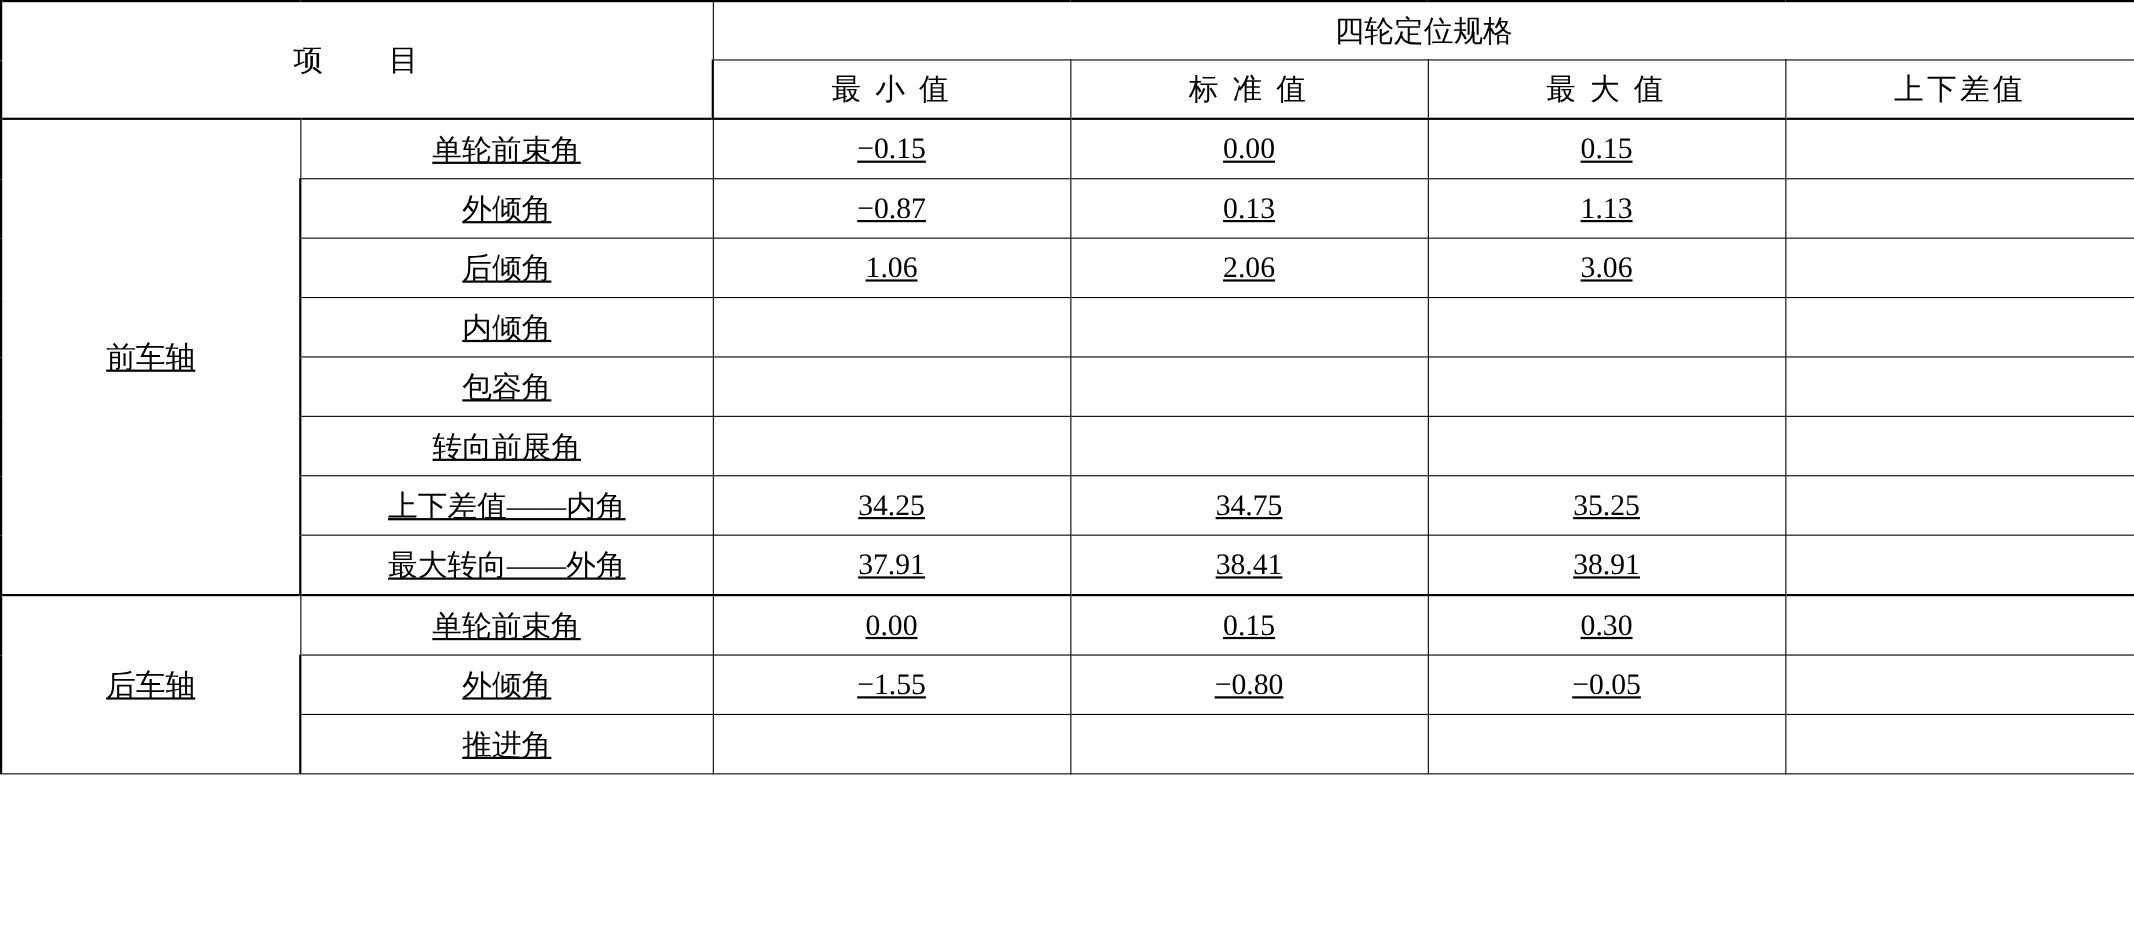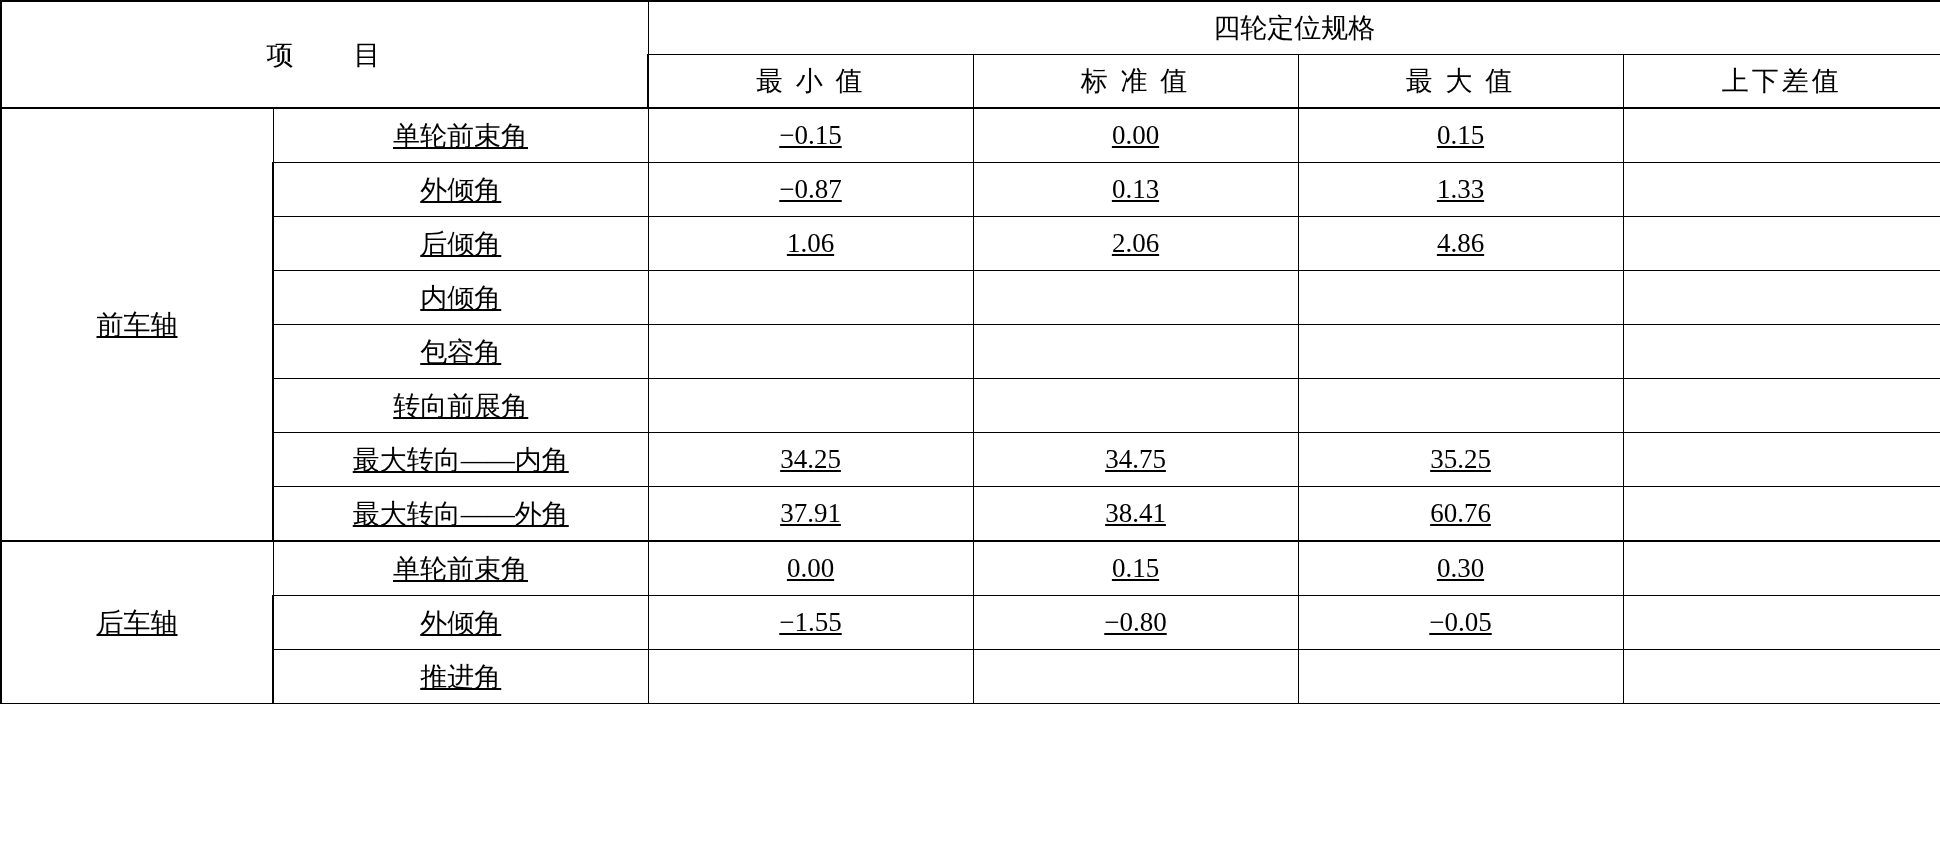--- a/index.html
+++ b/index.html
@@ -106,28 +106,28 @@
         <td class="item-cell thick-top">单轮前束角</td>
         <td class="val-cell thick-top">−0.15</td>
         <td class="val-cell thick-top">0.00</td>
         <td class="val-cell thick-top">0.15</td>
         <td class="val-cell thick-top"></td>
       </tr>
       <tr class="data-row">
         <td class="item-cell">外倾角</td>
         <td class="val-cell">−0.87</td>
         <td class="val-cell">0.13</td>
-        <td class="val-cell">1.33</td>
+        <td class="val-cell">1.13</td>
         <td class="val-cell"></td>
       </tr>
       <tr class="data-row">
         <td class="item-cell">后倾角</td>
         <td class="val-cell">1.06</td>
         <td class="val-cell">2.06</td>
-        <td class="val-cell">4.86</td>
+        <td class="val-cell">3.06</td>
         <td class="val-cell"></td>
       </tr>
       <tr class="data-row">
         <td class="item-cell">内倾角</td>
         <td class="val-cell"></td>
         <td class="val-cell"></td>
         <td class="val-cell"></td>
         <td class="val-cell"></td>
       </tr>
       <tr class="data-row">
@@ -138,31 +138,31 @@
         <td class="val-cell"></td>
       </tr>
       <tr class="data-row">
         <td class="item-cell">转向前展角</td>
         <td class="val-cell"></td>
         <td class="val-cell"></td>
         <td class="val-cell"></td>
         <td class="val-cell"></td>
       </tr>
       <tr class="data-row">
-        <td class="item-cell">最大转向——内角</td>
+        <td class="item-cell">上下差值——内角</td>
         <td class="val-cell">34.25</td>
         <td class="val-cell">34.75</td>
         <td class="val-cell">35.25</td>
         <td class="val-cell"></td>
       </tr>
       <tr class="data-row">
         <td class="item-cell">最大转向——外角</td>
         <td class="val-cell">37.91</td>
         <td class="val-cell">38.41</td>
-        <td class="val-cell">60.76</td>
+        <td class="val-cell">38.91</td>
         <td class="val-cell"></td>
       </tr>
 
       <tr class="data-row">
         <td class="axis-cell thick-top" rowspan="3">后车轴</td>
         <td class="item-cell thick-top">单轮前束角</td>
         <td class="val-cell thick-top">0.00</td>
         <td class="val-cell thick-top">0.15</td>
         <td class="val-cell thick-top">0.30</td>
         <td class="val-cell thick-top"></td>

